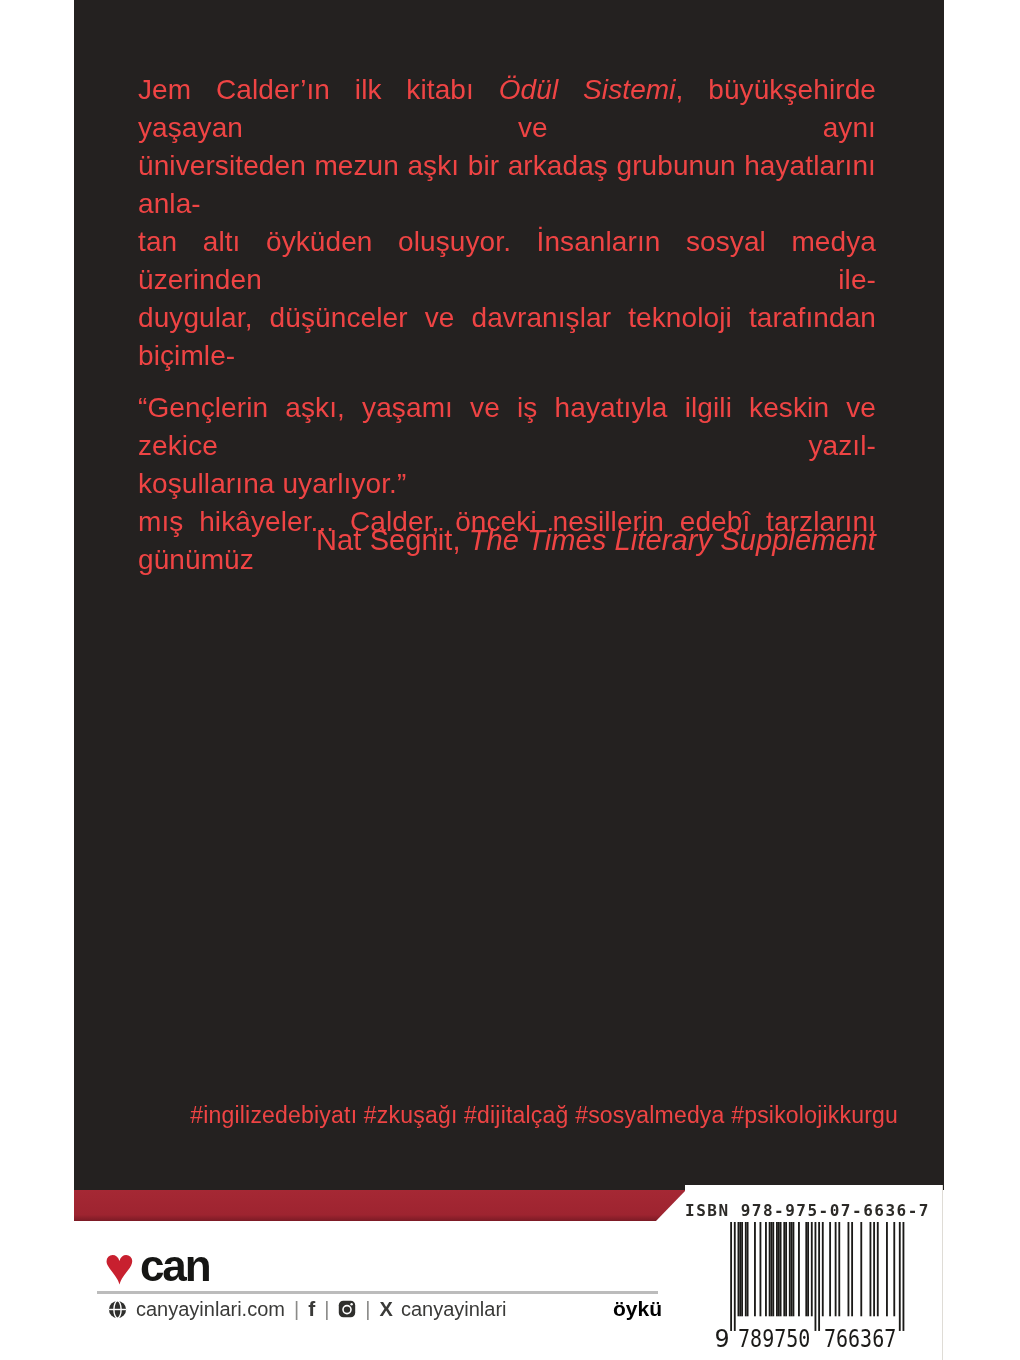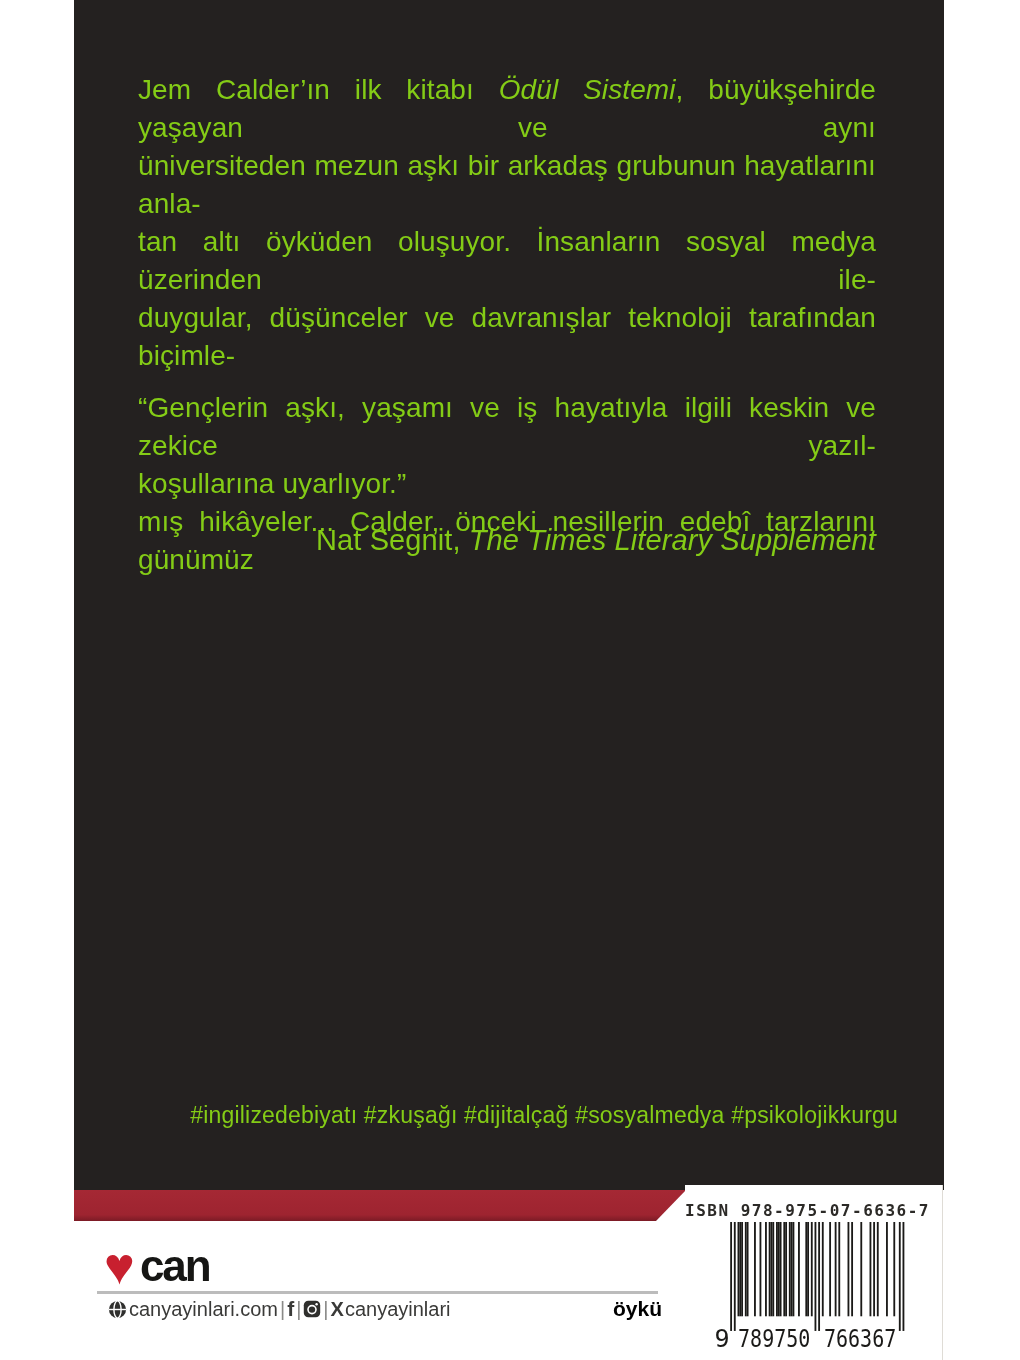--- a/index.html
+++ b/index.html
@@ -3,21 +3,21 @@
 <meta charset="utf-8">
 <style>
   html,body{margin:0;padding:0;background:#ffffff;}
   #stage{position:relative;width:1020px;height:1360px;background:#ffffff;overflow:hidden;
          font-family:"Liberation Sans",sans-serif;}
   .cover{position:absolute;left:74px;top:0;width:870px;height:1360px;background:#ffffff;}
   .cover-dark{position:absolute;left:0;top:0;width:100%;height:1190px;background:#242120;}
   .page-edge{position:absolute;left:868px;top:1185px;width:1px;height:175px;background:#dfdcd6;}
 
   
-  .copy{position:absolute;color:#84cc16;font-size:28px;line-height:38px;letter-spacing:0.1px;}
+  .copy{position:absolute;color:#ef4444;font-size:28px;line-height:38px;letter-spacing:0.1px;}
   .copy .line{text-align:justify;text-align-last:justify;white-space:normal;}
   .copy .line.no-just{text-align:justify;text-align-last:left;}
   .synopsis{left:64px;top:71px;width:738px;}
   .review{left:64px;top:389px;width:738px;}
   .attribution{left:64px;top:521px;width:738px;text-align:right;font-size:29px;}
   .hashtags{left:64px;top:1096px;width:760px;font-size:23px;letter-spacing:0.2px;text-align:right;}
 
   
   .red-bar{position:absolute;left:0;top:1190px;width:612px;height:31px;
            background:linear-gradient(to bottom,#a52834 0%,#9e2430 80%,#7c1b25 100%);
@@ -30,21 +30,21 @@
               color:#2c2a27;letter-spacing:1.5px;margin-top:16px;white-space:nowrap;}
   .barcode-svg{display:block;margin:2px auto 0 auto;width:216px;height:132px;}
 
   
   .logo{position:absolute;left:30px;top:1240px;display:flex;align-items:center;}
   .logo .heart{color:#c8202f;font-size:52px;line-height:52px;}
   .logo .word{color:#161614;font-size:44px;line-height:52px;font-weight:bold;letter-spacing:-2px;margin-left:5px;}
   .rule{position:absolute;left:23px;top:1291px;width:561px;height:3px;background:#bcbcbc;}
   .footer-row{position:absolute;left:34px;top:1297px;width:554px;display:flex;align-items:center;
               justify-content:space-between;color:#3a3a38;font-size:20px;}
-  .footer-left{display:flex;align-items:center;gap:2px;}
+  .footer-left{display:flex;align-items:center;gap:9px;}
   .footer-left .sep{color:#8a8a88;font-weight:300;font-size:20px;}
   .footer-left .fb{font-weight:bold;font-size:21px;}
   .footer-left .xx{font-weight:bold;font-size:20px;letter-spacing:-1px;}
   .genre{font-weight:bold;font-size:21px;color:#000000;}
   .icon-svg{display:block;}
 </style>
 </head>
 <body>
 
 <div id="stage">

